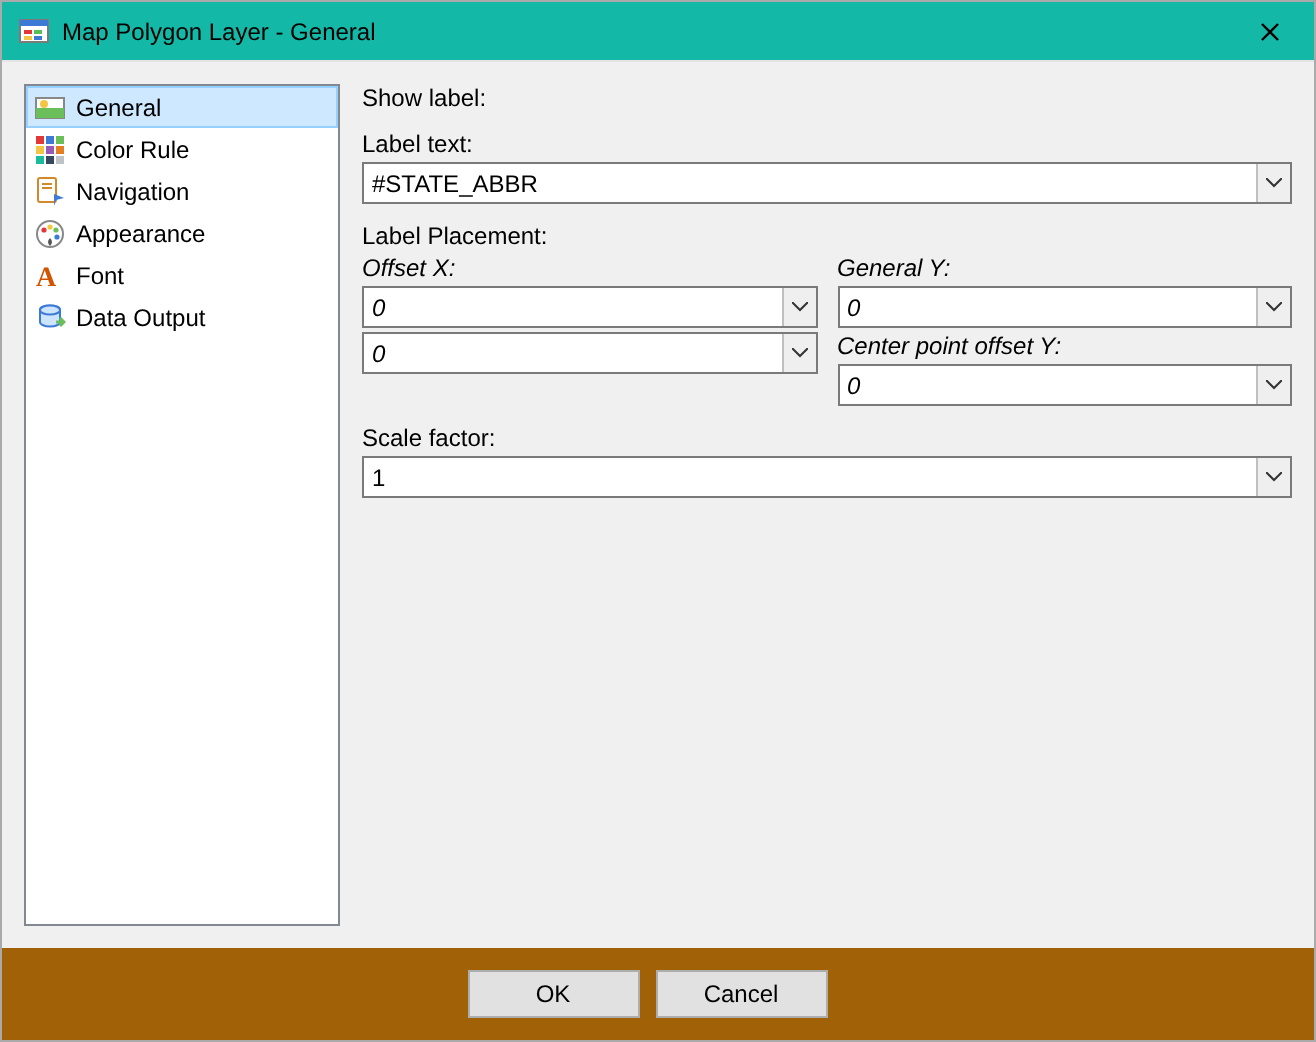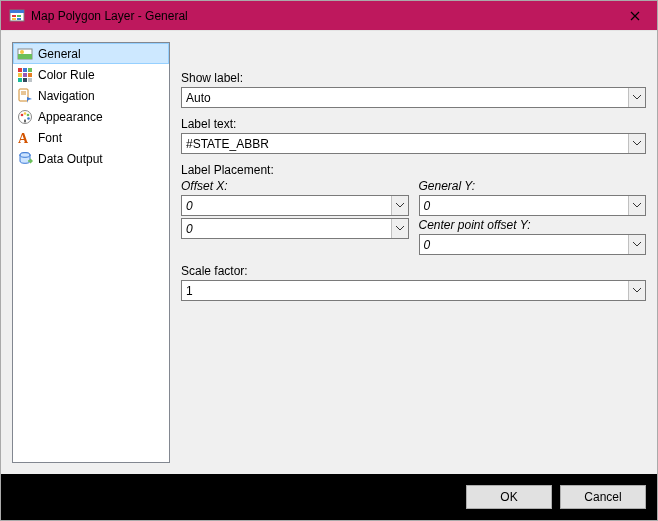--- a/index.html
+++ b/index.html
@@ -13,21 +13,21 @@
   }
   .window {
     width: 658px; height: 521px;
     background: #ffffff;
     border: 1px solid #aaaaaa;
     display: flex; flex-direction: column;
     box-shadow: 0 3px 12px rgba(0,0,0,0.25);
   }
   .titlebar {
     height: 30px;
-    background: #be185d;
+    background: #14b8a6;
     border-bottom: 1px solid #e4e4e4;
     display: flex; align-items: center;
     padding: 0 0 0 8px;
     justify-content: center;
   }
   .title-icon {
     width: 16px; height: 16px;
     margin-right: 6px;
     display: inline-block;
   }
@@ -66,21 +66,20 @@
   .nav-icon {
     width: 16px; height: 16px;
     display: inline-flex; align-items:center; justify-content:center;
   }
   .nav-label { font-size: 12px; }
 
   .content {
     flex: 1;
     display: flex; flex-direction: column;
     gap: 2px;
-    margin-top: 29px;
   }
   .field-label {
     margin-top: 7px;
     font-size: 12px;
   }
   .field-label:first-child { margin-top: 0; }
   .combo {
     height: 21px;
     background: #ffffff;
     border: 1px solid #7a7a7a;
@@ -104,22 +103,22 @@
   .combo-btn svg { display:block; }
 
   .row2 {
     display: flex;
     gap: 10px;
   }
   .col { flex:1; display:flex; flex-direction:column; gap:2px;font-style:italic; }
 
   .footer {
     height: 46px;
-    background: #000000;
-    display: flex; align-items:center; justify-content:flex-end;
+    background: #a16207;
+    display: flex; align-items:center; justify-content:center;
     padding: 0 11px 0 0;
     gap: 8px;
   }
   .btn {
     width: 86px; height: 24px;
     background: #e1e1e1;
     border: 1px solid #adadad;
     font: inherit;
     cursor: pointer;
   }
@@ -217,28 +216,20 @@
               <path d="M11 10 h4 M13 8 l2 2 l-2 2" fill="none" stroke="#6bbf5b" stroke-width="1.5"></path>
             </svg>
         </span>
         <span class="nav-label">Data Output</span>
       </div>
     </div>
 
     <div class="content">
 
       <div class="field-label">Show label:</div>
-      <div class="combo">
-        <input class="combo-input" value="Auto" style="">
-        <div class="combo-btn">
-            <svg width="8" height="6">
-              <path d="M0 0 L4 4 L8 0" fill="none" stroke="#333"></path>
-            </svg>
-          </div>
-      </div>
 
       <div class="field-label">Label text:</div>
       <div class="combo">
         <input class="combo-input" value="#STATE_ABBR" style="">
         <div class="combo-btn">
             <svg width="8" height="6">
               <path d="M0 0 L4 4 L8 0" fill="none" stroke="#333"></path>
             </svg>
           </div>
       </div>

